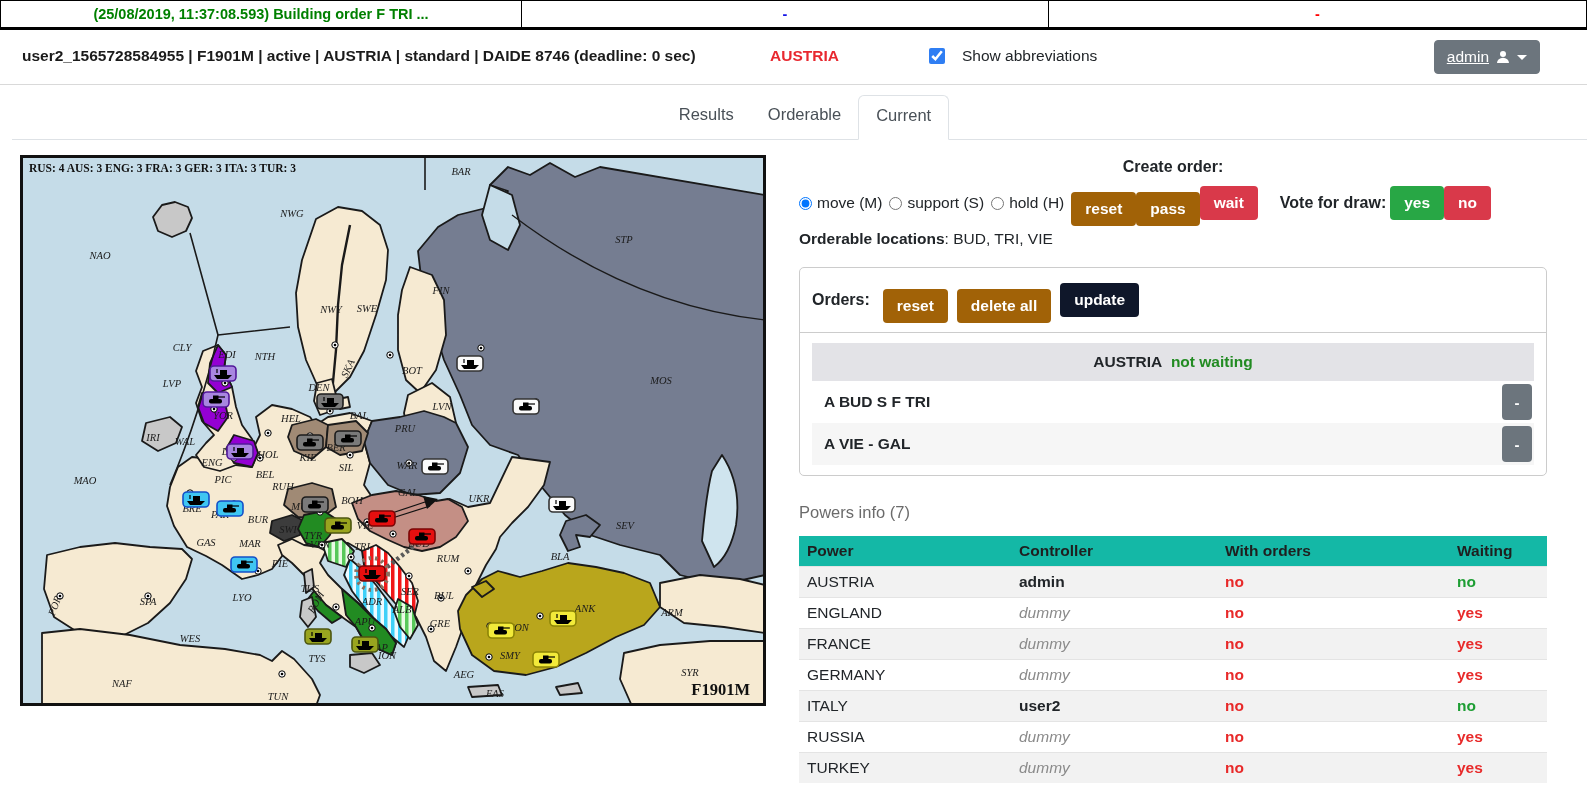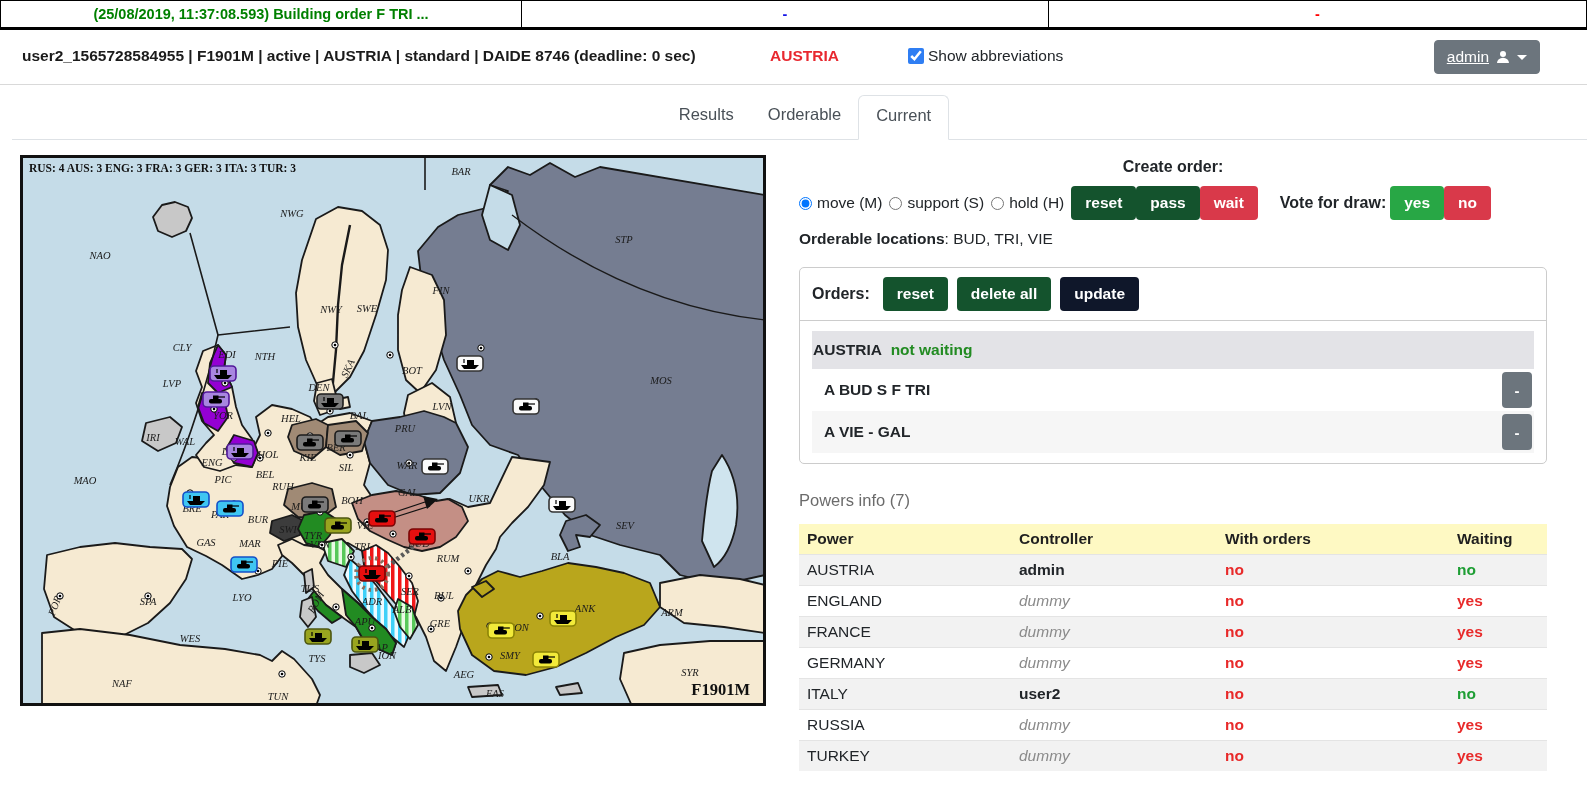--- a/index.html
+++ b/index.html
@@ -10,21 +10,21 @@
   .topbar .cell{box-sizing:border-box;border:1px solid #000;border-right:none;display:flex;align-items:center;justify-content:center;font-weight:bold;font-size:14.5px;background:#fff;}
   .topbar .cell:last-child{border-right:1px solid #000;}
   .c-log{width:521px;color:#008000;}
   .c-mid{width:527px;color:#1414e6;font-size:13px;}
   .c-right{width:539px;color:#ff0000;font-size:13px;}
 
   
   .hdr{position:absolute;left:0;top:30px;width:1587px;height:55px;border-bottom:1px solid #d9d9d9;box-sizing:border-box;}
   .game-info{position:absolute;left:22px;top:17px;font-weight:bold;font-size:15.5px;color:#1b1b1b;}
   .power-name{position:absolute;left:770px;top:17px;font-weight:bold;font-size:15.5px;color:#e8282f;}
-  .abbr{position:absolute;left:904px;top:15px;display:flex;align-items:center;gap:1px;font-size:15.5px;}
+  .abbr{position:absolute;left:925px;top:15px;display:flex;align-items:center;gap:14px;font-size:15.5px;}
   .abbr input{width:16px;height:16px;accent-color:#2f7ef3;}
   .admin-btn{position:absolute;right:47px;top:10px;height:34px;background:#6c757d;border:1px solid #6c757d;border-radius:4px;color:#fff;display:flex;align-items:center;gap:7px;padding:0 12px;font-size:15.5px;cursor:pointer;box-sizing:border-box;}
   .admin-btn .uname{text-decoration:underline;}
   .caret{width:0;height:0;border-left:5px solid transparent;border-right:5px solid transparent;border-top:5px solid #fff;}
 
   
   .tabs-wrap{position:absolute;left:12px;top:95px;width:1587px;height:45px;border-bottom:1px solid #dee2e6;box-sizing:border-box;display:flex;justify-content:center;}
   .tab{font-size:16.5px;color:#495057;padding:10px 17px;cursor:pointer;}
   .tab.active{background:#fff;border:1px solid #dee2e6;border-bottom:1px solid #fff;border-radius:6px 6px 0 0;margin-bottom:-1px;}
 
@@ -32,42 +32,42 @@
   .map-wrap{position:absolute;left:20px;top:155px;width:746px;height:551px;}
   .map-wrap svg{display:block;}
 
   
   .rp{position:absolute;left:799px;top:155px;width:748px;}
   .co-title{font-weight:bold;font-size:16px;margin:3px 0 8px 0;text-align:center;}
   .co-row{display:flex;align-items:center;height:38px;}
   .radio-lbl{display:flex;align-items:center;gap:5px;font-size:15.5px;color:#212529;margin-right:7px;}
   .radio-lbl input{margin:0;}
   .btn{border:none;border-radius:4px;color:#fff;font-size:15.5px;font-weight:600;padding:8px 14px;cursor:pointer;font-family:"Liberation Sans",sans-serif;}
-  .btn-gray{background:#14532d;}
+  .btn-gray{background:#a16207;margin-top:12px;}
   .btn-blue{background:#0f172a;}
   .btn-red{background:#d9394a;}
   .btn-green{background:#28a745;}
   .vote-lbl{font-weight:bold;font-size:16px;margin-left:22px;margin-right:4px;}
   .orderable{font-size:15.5px;margin-top:8px;}
   .orderable b{font-weight:bold;}
 
   .orders-box{margin-top:19px;border:1px solid #ccc;border-radius:5px;}
   .orders-head{display:flex;align-items:center;gap:9px;padding:9px 12px;border-bottom:1px solid #ccc;}
   .orders-head .ttl{font-weight:bold;font-size:16px;margin-right:4px;}
   .orders-body{padding:10px 12px;}
-  .power-status{background:#e3e3e7;padding:10px 1px;font-weight:bold;font-size:15.5px;}
+  .power-status{background:#e3e3e7;padding:10px 12px;font-weight:bold;font-size:15.5px;text-align:center;}
   .power-status .st{color:#228b22;margin-left:5px;}
   .order-row{display:flex;align-items:center;justify-content:space-between;padding:3px 2px 3px 12px;font-weight:bold;font-size:15.5px;}
   .order-row:nth-child(odd){background:#fff;}
   .order-row:nth-child(even){background:#f6f6f6;}
   .btn-minus{background:#6c757d;color:#fff;border:none;border-radius:4px;width:30px;height:36px;font-size:15px;font-weight:bold;cursor:pointer;}
 
   .pi-title{margin-top:27px;color:#6b6b6b;font-size:16.5px;}
   table.powers{margin-top:14px;width:748px;border-collapse:collapse;font-size:15.5px;}
-  table.powers th{background:#fef9c3;text-align:left;font-weight:bold;color:#1f1f1f;padding:6px 8px;}
+  table.powers th{background:#14b8a6;text-align:left;font-weight:bold;color:#1f1f1f;padding:6px 8px;}
   table.powers td{padding:6px 8px;border-top:1px solid #e4e4e4;}
   table.powers tr.odd td{background:#f2f2f2;}
   .ctl-user{font-weight:bold;color:#212529;}
   .ctl-dummy{font-style:italic;color:#8a8a8a;}
   .v-red{color:#e82a2a;font-weight:bold;}
   .v-green{color:#1e9e34;font-weight:bold;}
 </style>
 </head>
 <body>
 

